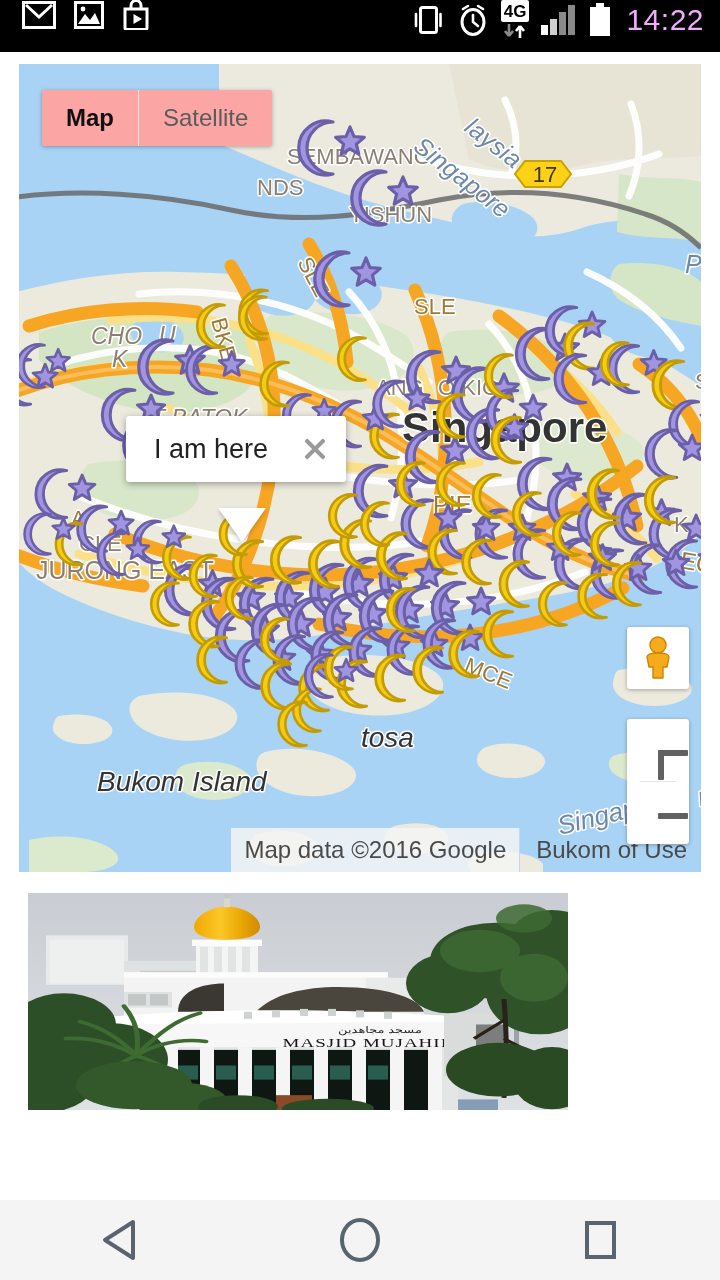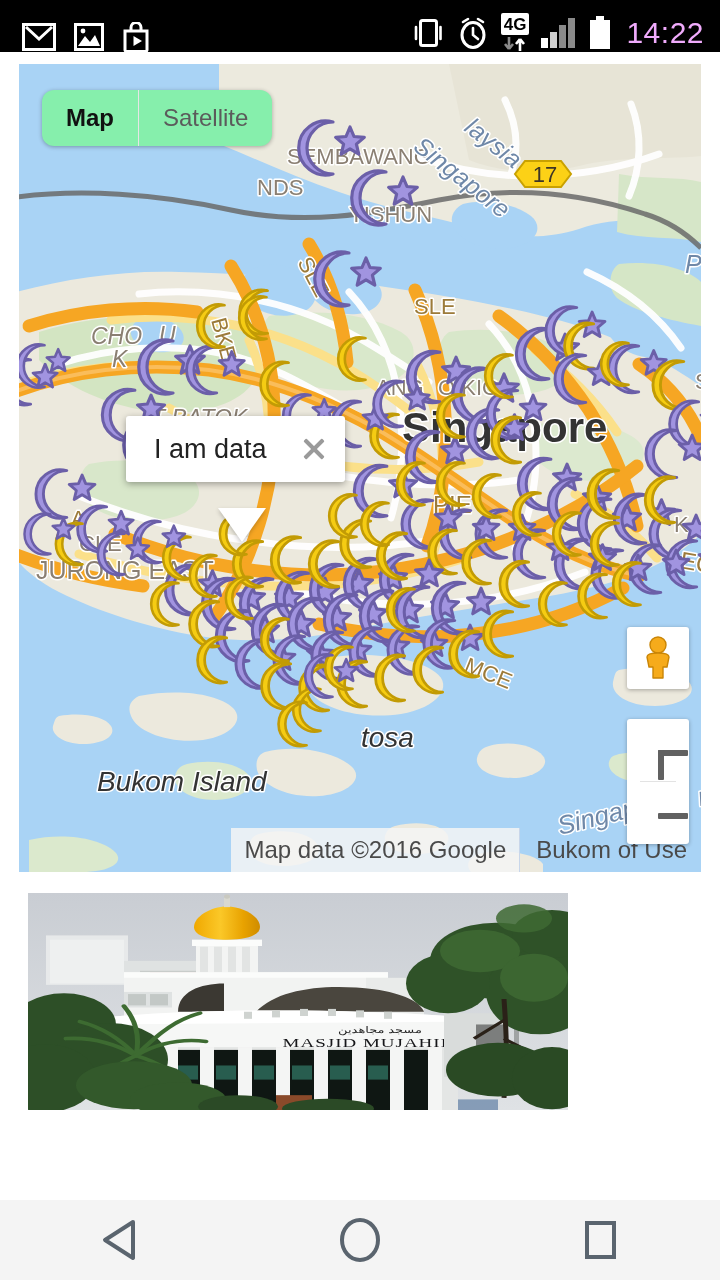--- a/index.html
+++ b/index.html
@@ -1,32 +1,32 @@
 <!DOCTYPE html>
 <html><head>
 <meta charset="utf-8">
 <style>
   html,body{margin:0;padding:0;background:#fff;}
   body{width:720px;height:1280px;overflow:hidden;font-family:"Liberation Sans",sans-serif;}
   .screen{position:relative;width:720px;height:1280px;background:#ffffff;}
 
   
-  .statusbar{position:absolute;left:0;top:0;width:720px;height:52px;background:#000;display:flex;align-items:flex-end;}
+  .statusbar{position:absolute;left:0;top:0;width:720px;height:52px;background:#000;display:flex;align-items:flex-start;}
   .sb-left{display:flex;align-items:center;gap:18px;padding-left:22px;}
   .sb-right{margin-left:auto;display:flex;align-items:center;gap:11px;padding-right:16px;}
   .sb-ico{display:block;}
   .sb-clock{color:#f0abfc;font-size:30px;letter-spacing:.5px;font-family:"Liberation Sans",sans-serif;margin-left:4px;}
 
   
   .map-wrap{position:absolute;left:19px;top:64px;width:682px;height:808px;overflow:hidden;background:#aadaff;}
   .map-canvas{position:absolute;inset:0;}
   .map-canvas svg{display:block;width:100%;height:100%;}
 
   
-  .maptype{position:absolute;left:23px;top:26px;display:flex;background:#86efac;border-radius:12px;
+  .maptype{position:absolute;left:23px;top:26px;display:flex;background:#fca5a5;border-radius:2px;
            box-shadow:0 1px 4px rgba(0,0,0,.3);overflow:hidden;z-index:40;}
   .maptype div{padding:14px 24px;font-size:24px;color:#5b5b5b;white-space:nowrap;}
   .maptype div.sel{color:#111;font-weight:bold;border-right:1px solid #e6e6e6;}
 
   
   .infowin{position:absolute;left:107px;top:352px;z-index:60;}
   .infowin .bubble{background:#fff;border-radius:3px;box-shadow:0 2px 7px rgba(0,0,0,.35);
                    display:flex;align-items:center;padding:16px 14px 16px 28px;min-width:174px;}
   .infowin .iw-text{font-size:27px;color:#222;white-space:nowrap;}
   .infowin .iw-close{margin-left:30px;width:34px;height:34px;position:relative;flex:0 0 auto;cursor:pointer;}
@@ -668,21 +668,21 @@
         </g>
     </svg>
 
     <div class="maptype">
       <div class="sel">Map</div>
       <div>Satellite</div>
     </div>
 
     <div class="infowin">
       <div class="bubble">
-        <div class="iw-text">I am data</div>
+        <div class="iw-text">I am here</div>
         <div class="iw-close"></div>
       </div>
       <div class="tail"></div>
     </div>
 
     <div class="pegman">
       <svg width="34" height="44" viewBox="0 0 34 44">
         <circle cx="17" cy="9" r="8" fill="#f6ab1b" stroke="#c98506" stroke-width="1.4"></circle>
         <path d="M6 21 C6 18 10 17 17 17 C24 17 28 18 28 21 L26 31 L22 31 L22 42 L12 42 L12 31 L8 31 Z" fill="#f6ab1b" stroke="#c98506" stroke-width="1.4" stroke-linejoin="round"></path>
       </svg>

